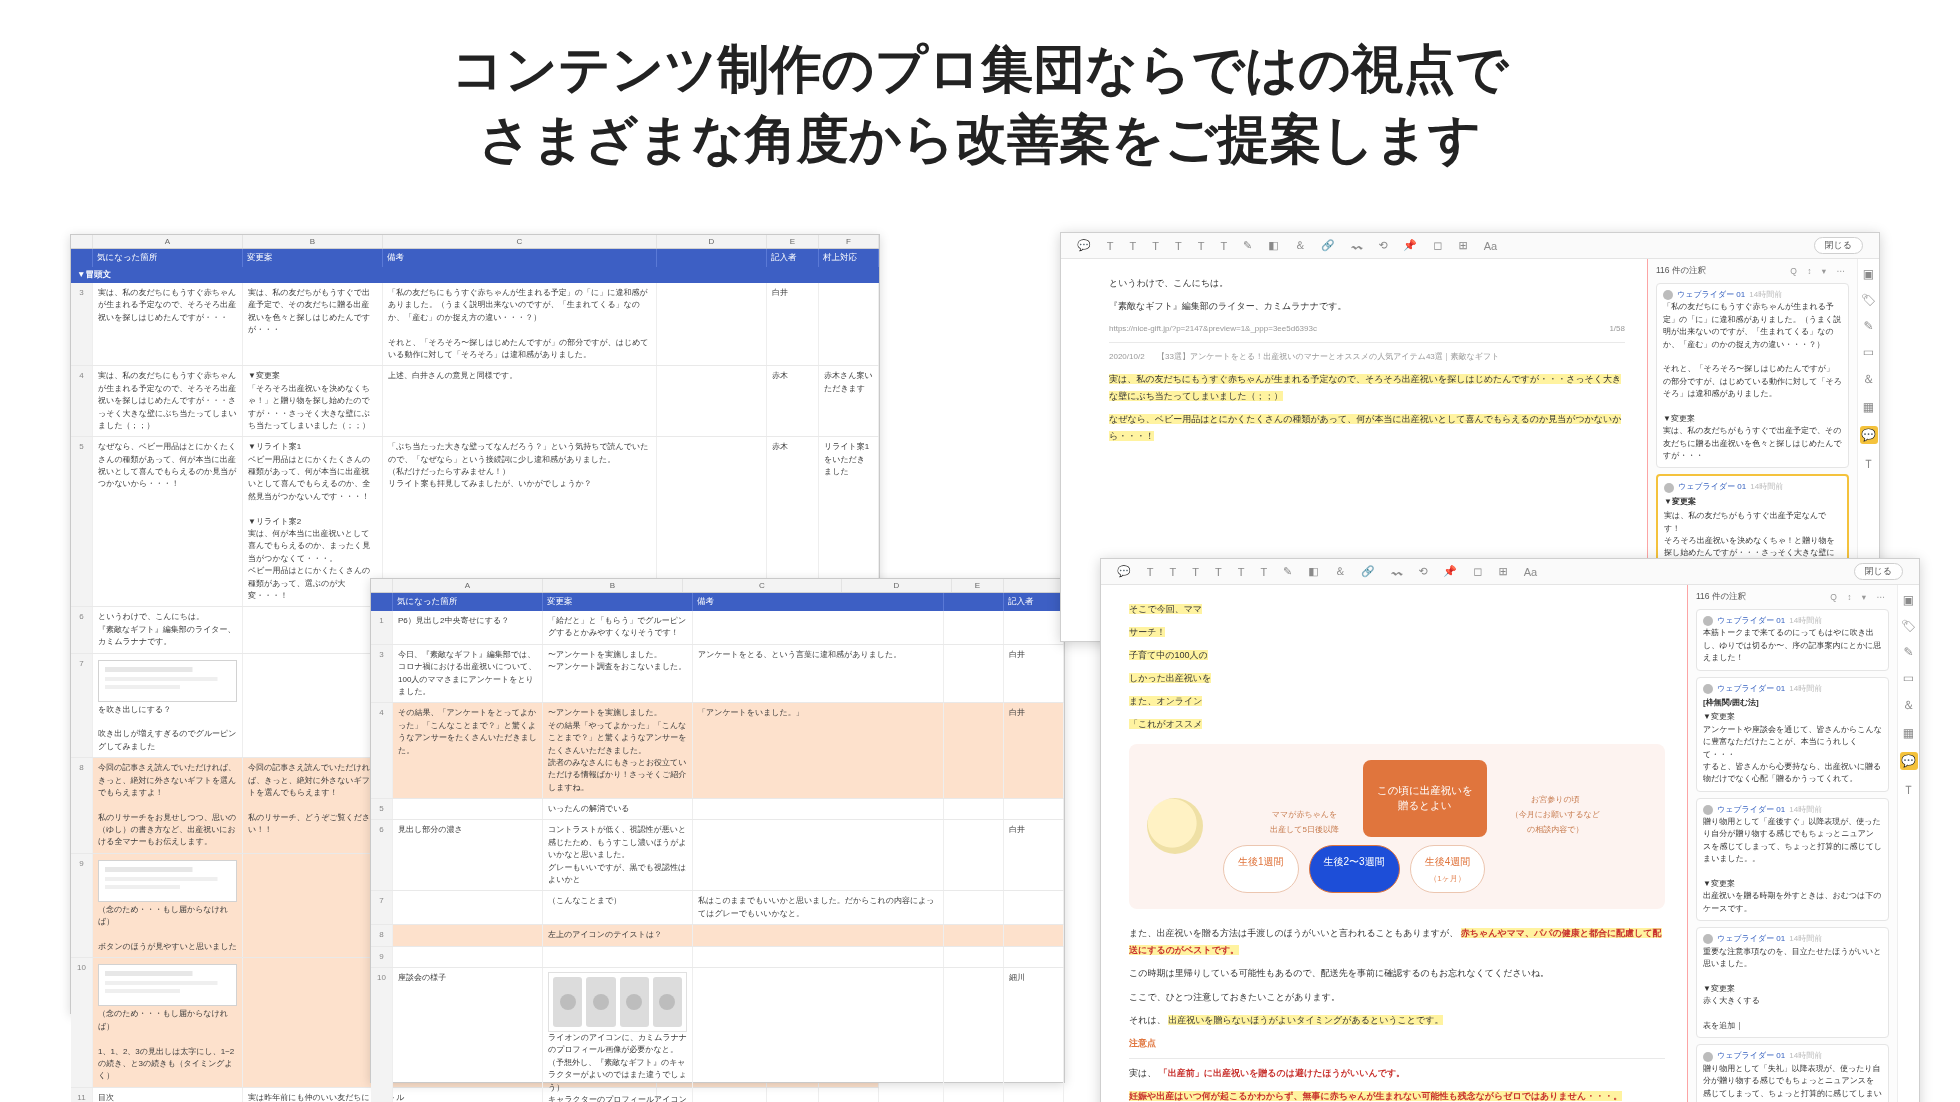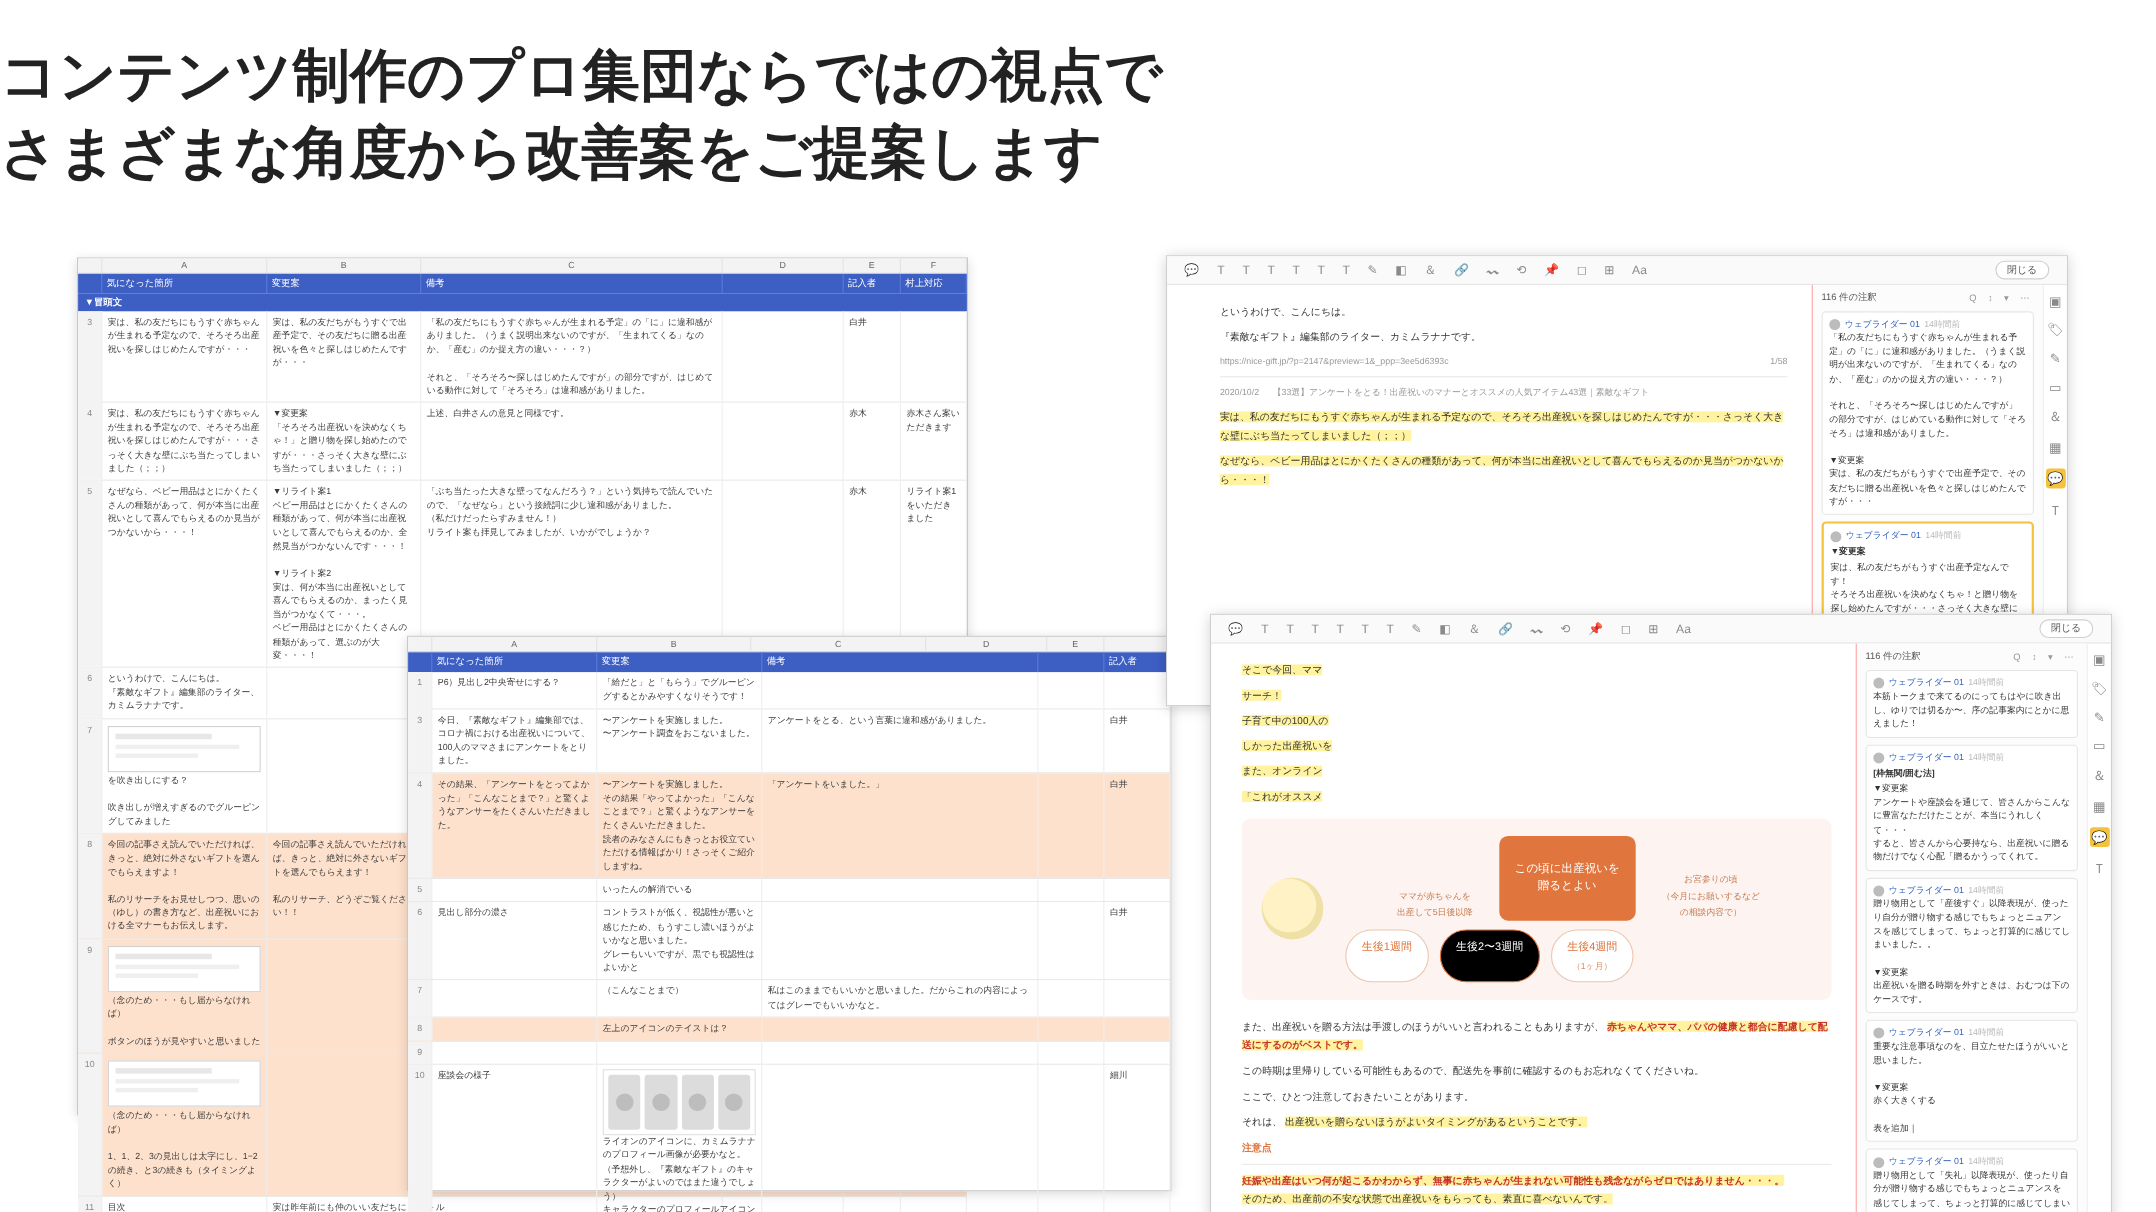--- a/index.html
+++ b/index.html
@@ -5,20 +5,21 @@
   * { margin: 0; padding: 0; box-sizing: border-box; }
   body {
     width: 1960px;
     height: 1102px;
     background: #ffffff;
     font-family: "Hiragino Kaku Gothic ProN", "Meiryo", sans-serif;
     position: relative;
     overflow: hidden;
   }
   .headline {
+    text-align: center;
     font-size: 52px;
     font-weight: 700;
     line-height: 1.35;
     color: #222;
     padding-top: 34px;
   }
   .stage { position: absolute; top: 228px; left: 0; right: 0; bottom: 0; }
 
   
   .sheet {
@@ -180,21 +181,21 @@
   }
   .pill {
     border-radius: 999px;
     padding: 6px 14px;
     font-size: 10px;
     color: #e0753d;
     border: 1px solid #ecc6b0;
     text-align: center;
     background: #fff;
   }
-  .pill.filled { background: #000000; color: #fff; border-color: #e0753d; }
+  .pill.filled { background: #1d4ed8; color: #fff; border-color: #e0753d; }
   .pill small { display: block; font-size: 8px; opacity: .85; }
   .bubble {
     background: #e0753d; color: #fff;
     padding: 23px 14px; border-radius: 8px;
     font-size: 10.5px; line-height: 1.5;
     position: relative; text-align: center;
   }
   .h-sec   { color: #e0753d; font-weight: 700; margin-top: 14px; }
   .divider { height: 1px; background: #e9e9e9; margin: 6px 0; }
 
@@ -578,20 +579,24 @@
         <p>この時期は里帰りしている可能性もあるので、配送先を事前に確認するのもお忘れなくてくださいね。</p>
         <p>ここで、ひとつ注意しておきたいことがあります。</p>
         <p>
           <span>それは、</span>
           <span class="mk">出産祝いを贈らないほうがよいタイミングがあるということです。</span>
         </p>
 
         <p class="h-sec">注意点</p>
         <div class="divider"></div>
         <p>
+          <span>実は、</span>
+          <span class="red">「出産前」に出産祝いを贈るのは避けたほうがいいんです。</span>
+        </p>
+        <p>
           <span class="mk red">妊娠や出産はいつ何が起こるかわからず、無事に赤ちゃんが生まれない可能性も残念ながらゼロではありません・・・。</span><br>
           <span class="mk">そのため、出産前の不安な状態で出産祝いをもらっても、素直に喜べないんです。</span>
         </p>
         <p>（ただし、産後すぐ使うようなアイテムを、ごく親しい家族があらかじめ贈るといったケースは例外です）</p>
       </div>
 
       <div class="notes">
         <div class="notes-head">
           <span>116 件の注釈</span>
           <span class="tools">Q ↕ ▾ ⋯</span>

